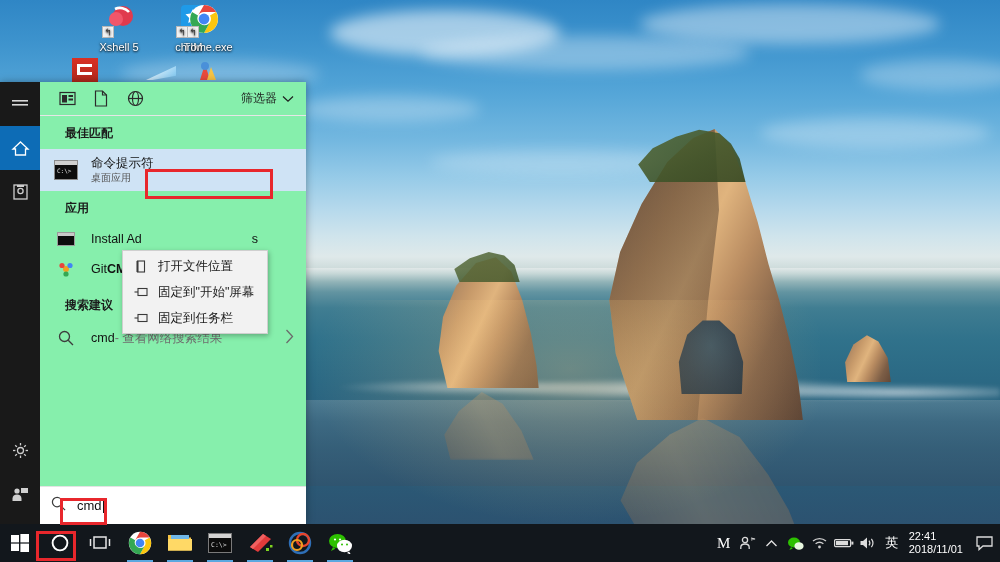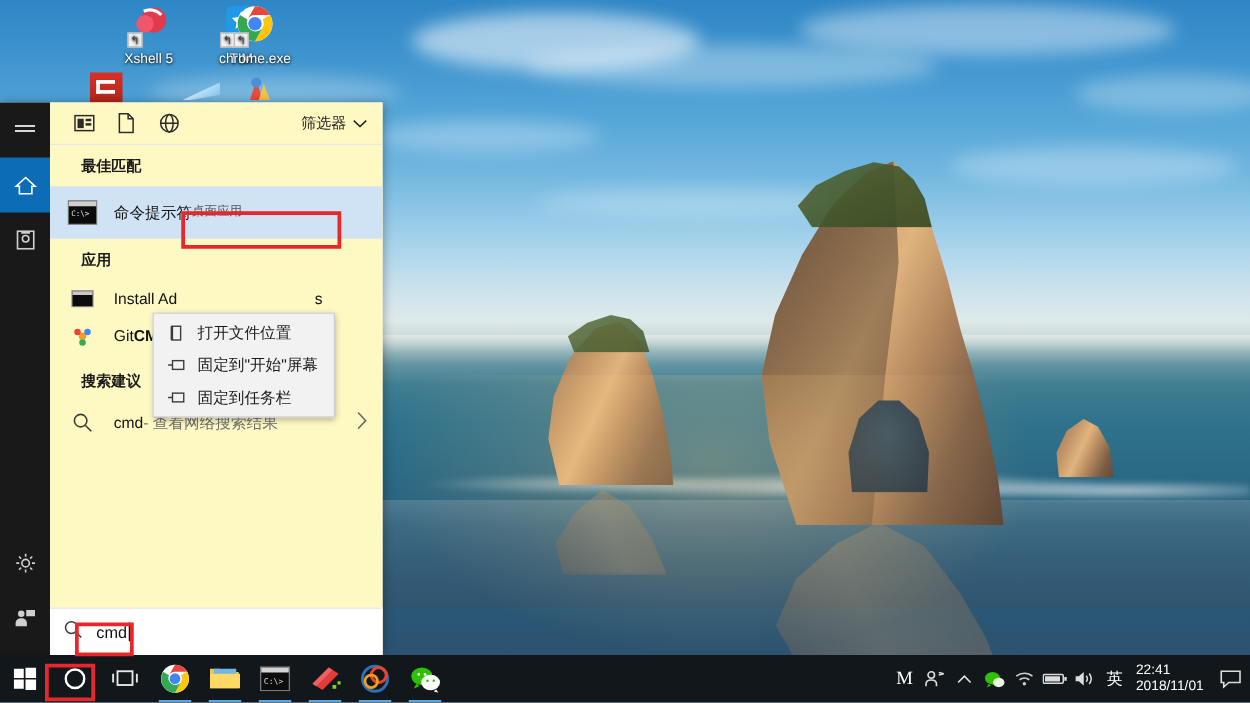--- a/index.html
+++ b/index.html
@@ -148,34 +148,34 @@
     width: 40px; background: #191919; position: relative;
     display: flex; flex-direction: column; align-items: center;
   }
   .rail-btn {
     width: 40px; height: 44px; display: flex; align-items: center; justify-content: center;
     color: #e8e8e8;
   }
   .rail-btn.active { background: #0d6cb6; }
   #railSpacer { flex: 1; }
 
-  #panelBody { flex: 1; display: flex; flex-direction: column; position: relative; background:#fef9c3; }
+  #panelBody { flex: 1; display: flex; flex-direction: column; position: relative; background:#86efac; }
   #panelTop {
     height: 34px; display: flex; align-items: center; padding: 0 8px 0 10px;
     border-bottom: 1px solid #e6e6e6;
   }
   .top-ico { width: 34px; height: 32px; display:flex; align-items:center; justify-content:center; color:#2b2b2b; }
   #filterBtn { margin-left: auto; display: flex; align-items: center; gap: 5px; font-size: 12px; color: #1d1d1d; padding-right: 4px; }
 
   #results { flex: 1; overflow: hidden; position: relative; }
   .section-hdr { font-size: 12px; font-weight: bold; color: #1b1b1b; padding: 9px 0 7px 13px; margin-left: 12px; }
   .result-row { display: flex; align-items: center; height: 42px; padding-left: 13px; }
   .result-row.selected { background: #cfe3f5; }
   .res-ico { width: 26px; height: 22px; margin-right: 12px; flex: none; display:flex; align-items:center; justify-content:center;}
-  .res-txt { display: flex; justify-content: center; }
+  .res-txt { display: flex; flex-direction: column; justify-content: center; }
   .res-title { font-size: 12.5px; color: #111; line-height: 15px; }
   .res-sub { font-size: 10px; color: #555; line-height: 14px; }
   .app-row { display: flex; align-items: center; height: 30px; padding-left: 13px; font-size: 12.5px; color: #111; }
   .app-row .res-ico { height: 16px; }
   .sug-row { display:flex; align-items:center; height: 34px; padding-left: 13px; font-size: 12.5px; color:#111; }
   .sug-row .chev { margin-left: auto; margin-right: 12px; color:#6b6b6b; }
   .sug-dim { color: #6f6f6f; }
 
   #searchBarRow {
     height: 38px; border-top: 1px solid #e3e3e3; display: flex; align-items: center;

